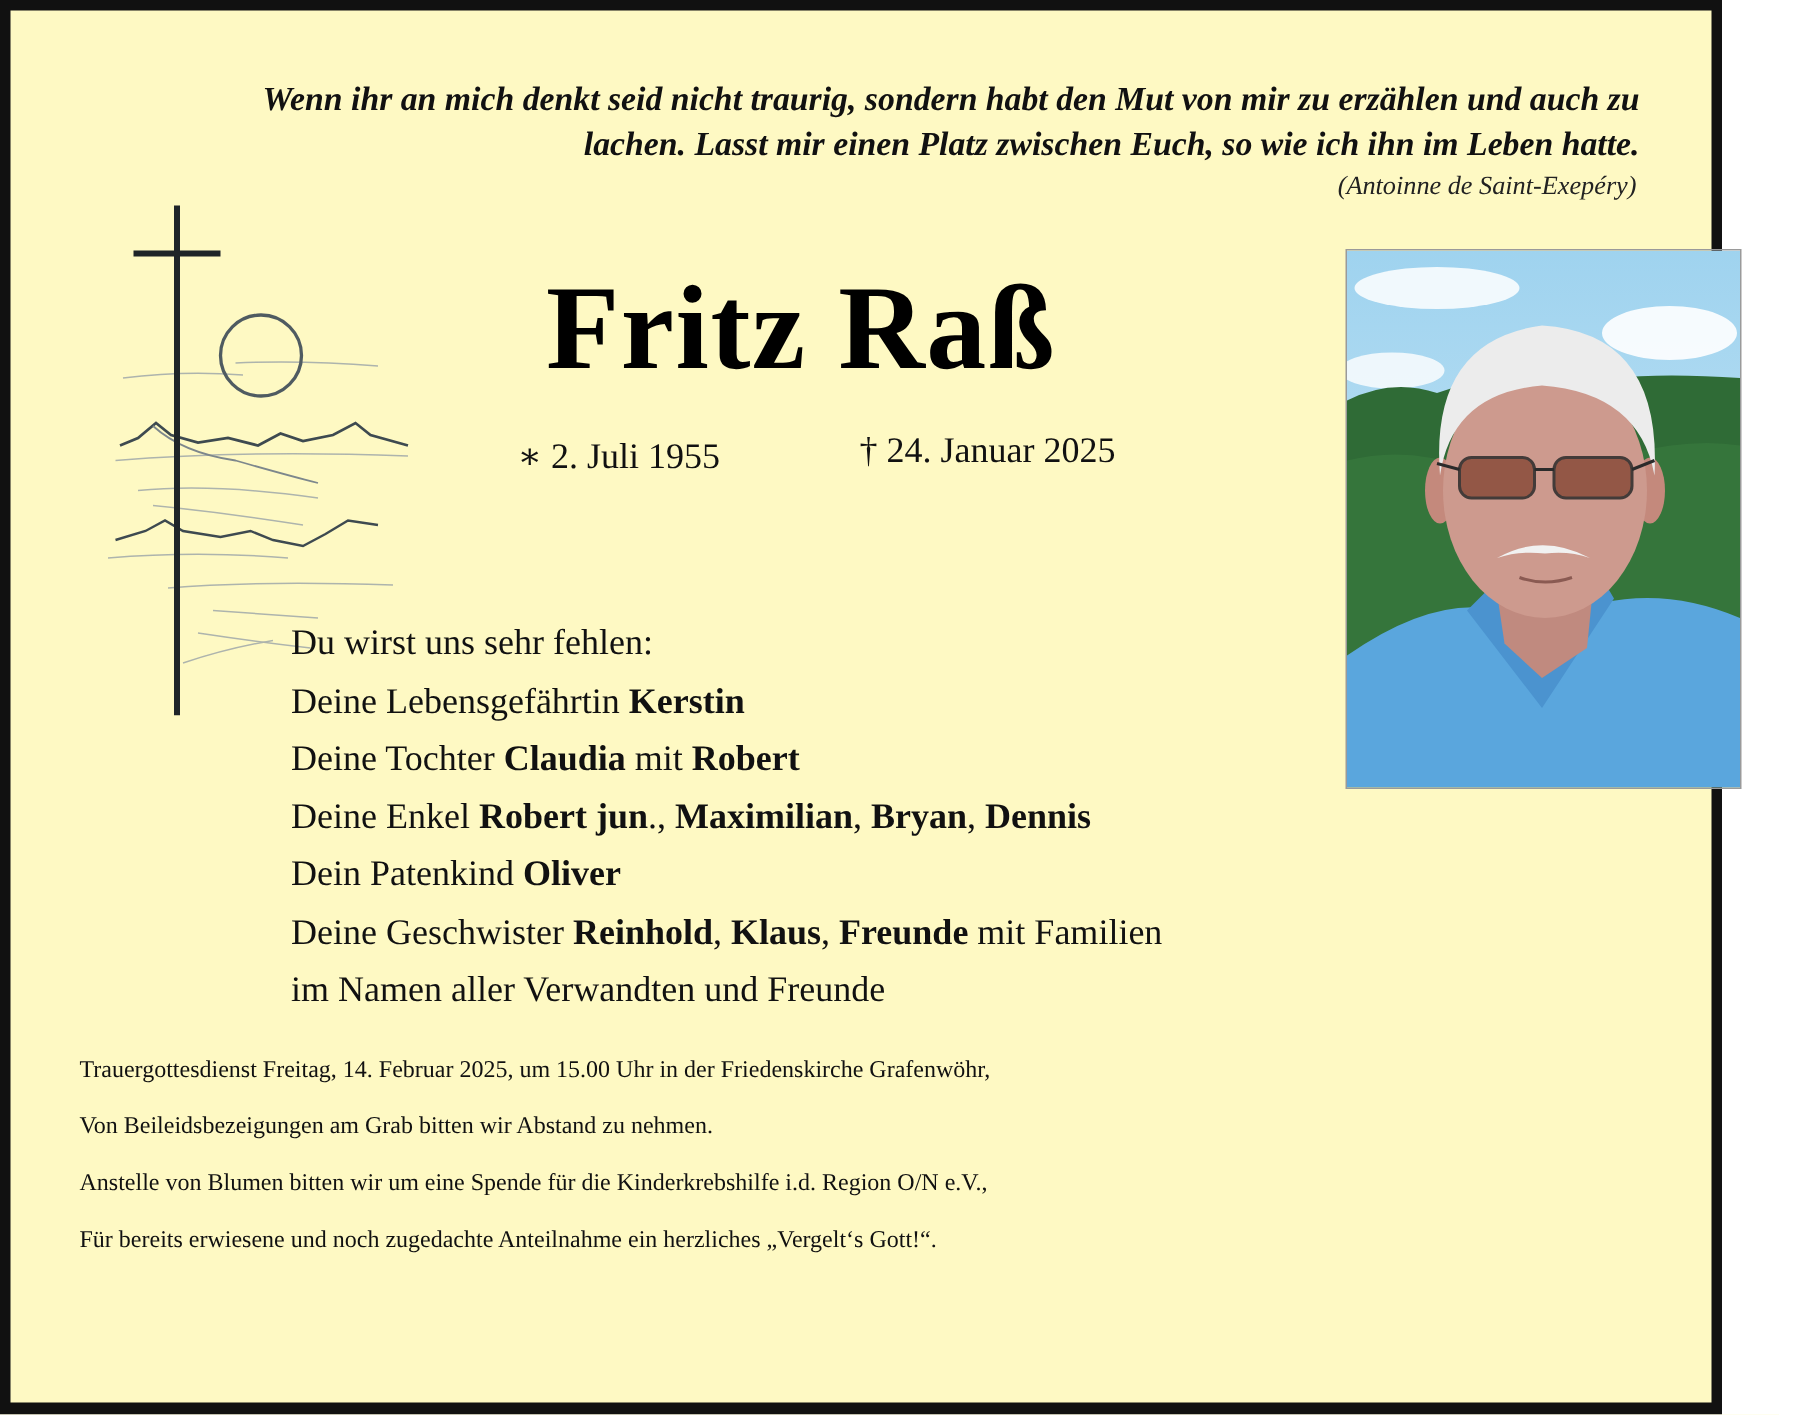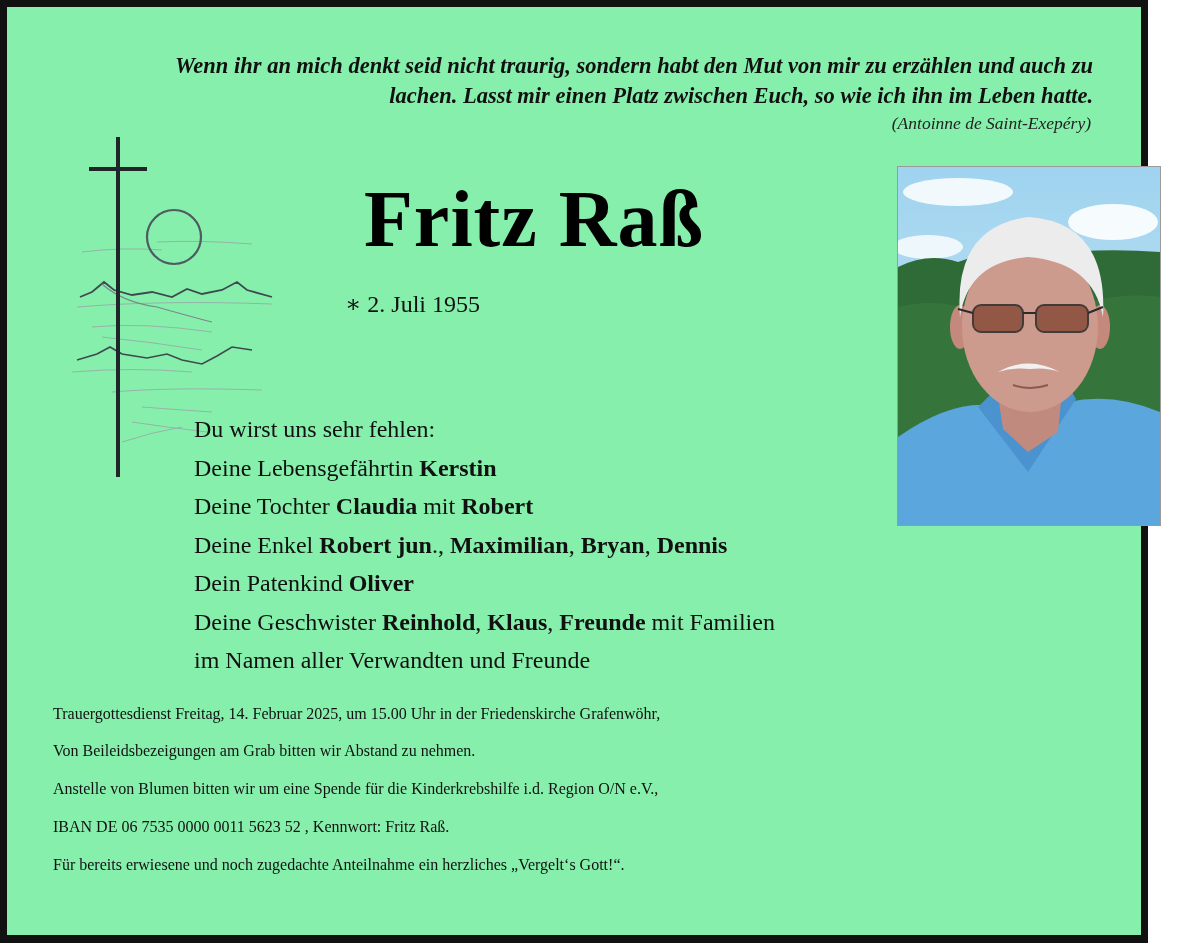--- a/index.html
+++ b/index.html
@@ -1,17 +1,17 @@
 <!DOCTYPE html>
 <html><head>
   <meta charset="utf-8">
   <style>
     html, body { margin: 0; padding: 0; background: #ffffff; }
     body { width: 1200px; height: 943px; overflow: hidden; position: relative; font-family: "Liberation Serif", "DejaVu Serif", serif; color: #111; }
-    .frame { position: absolute; left: 0; top: 0; width: 1148px; height: 943px; box-sizing: border-box; border: 7px solid #111; border-bottom-width: 8px; background: #86efac; }
+    .frame { position: absolute; left: 0; top: 0; width: 1148px; height: 943px; box-sizing: border-box; border: 7px solid #111; border-bottom-width: 8px; background: #fef9c3; }
     .quote { position: absolute; right: 48px; top: 44px; width: 1110px; text-align: right; font-style: italic; font-weight: bold; font-size: 22.5px; line-height: 30px; color: #111; }
     .quote-author { position: absolute; right: 50px; top: 106px; font-style: italic; font-size: 17.5px; color: #222; }
     .ornament { position: absolute; left: 55px; top: 125px; width: 230px; height: 345px; }
     .name { position: absolute; left: 357px; top: 162px; font-size: 80px; font-weight: bold; line-height: 100px; letter-spacing: 1px; color: #000; }
     .born { position: absolute; left: 338px; top: 283px; font-size: 24px; }
     .died { position: absolute; left: 566px; top: 281px; font-size: 24px; }
     .place { position: absolute; left: 428px; top: 351px; font-size: 24px; }
     .place b { font-weight: bold; }
     .mourners { position: absolute; left: 187px; top: 403px; font-size: 24px; line-height: 38.5px; }
     .mourners div { white-space: nowrap; }
@@ -60,20 +60,24 @@
       <rect x="27" y="35" width="58" height="4" fill="#1f2528"></rect>
     </svg>
   </div>
 
   <div class="name">Fritz Raß</div>
 
   <div class="born">
     <span>∗</span>
     <span>2. Juli 1955</span>
   </div>
+  <div class="died">
+    <span>†</span>
+    <span>24. Januar 2025</span>
+  </div>
 
 
   <div class="mourners">
     <div>Du wirst uns sehr fehlen:</div>
     <div><span>Deine Lebensgefährtin </span><b>Kerstin</b></div>
     <div><span>Deine Tochter </span><b>Claudia</b><span> mit </span><b>Robert</b></div>
     <div><span>Deine Enkel </span><b>Robert jun</b><span>., </span><b>Maximilian</b><span>, </span><b>Bryan</b><span>, </span><b>Dennis</b></div>
     <div><span>Dein Patenkind </span><b>Oliver</b></div>
     <div><span>Deine Geschwister </span><b>Reinhold</b><span>, </span><b>Klaus</b><span>, </span><b>Freunde</b><span> mit Familien</span></div>
     <div>im Namen aller Verwandten und Freunde</div>
@@ -114,17 +118,16 @@
 
       <path d="M100 205 Q 130 188 162 205 Q 148 200 132 202 Q 115 200 100 205 Z" fill="#f1f1f1"></path>
       <path d="M115 218 Q 132 224 150 218" stroke="#8a5a52" stroke-width="2" fill="none"></path>
     </svg>
   </div>
 
   <div class="info">
     <div class="l">Trauergottesdienst Freitag, 14. Februar 2025, um 15.00 Uhr in der Friedenskirche Grafenwöhr,</div>
     <div class="l gap">Von Beileidsbezeigungen am Grab bitten wir Abstand zu nehmen.</div>
     <div class="l gap2">Anstelle von Blumen bitten wir um eine Spende für die Kinderkrebshilfe i.d. Region O/N e.V.,</div>
-    <div class="l gap2">IBAN DE 06 7535 0000 0011 5623 52 , Kennwort: Fritz Raß.</div>
     <div class="l gap2">Für bereits erwiesene und noch zugedachte Anteilnahme ein herzliches „Vergelt‘s Gott!“.</div>
   </div>
 
 </div>
 
 </body></html>

